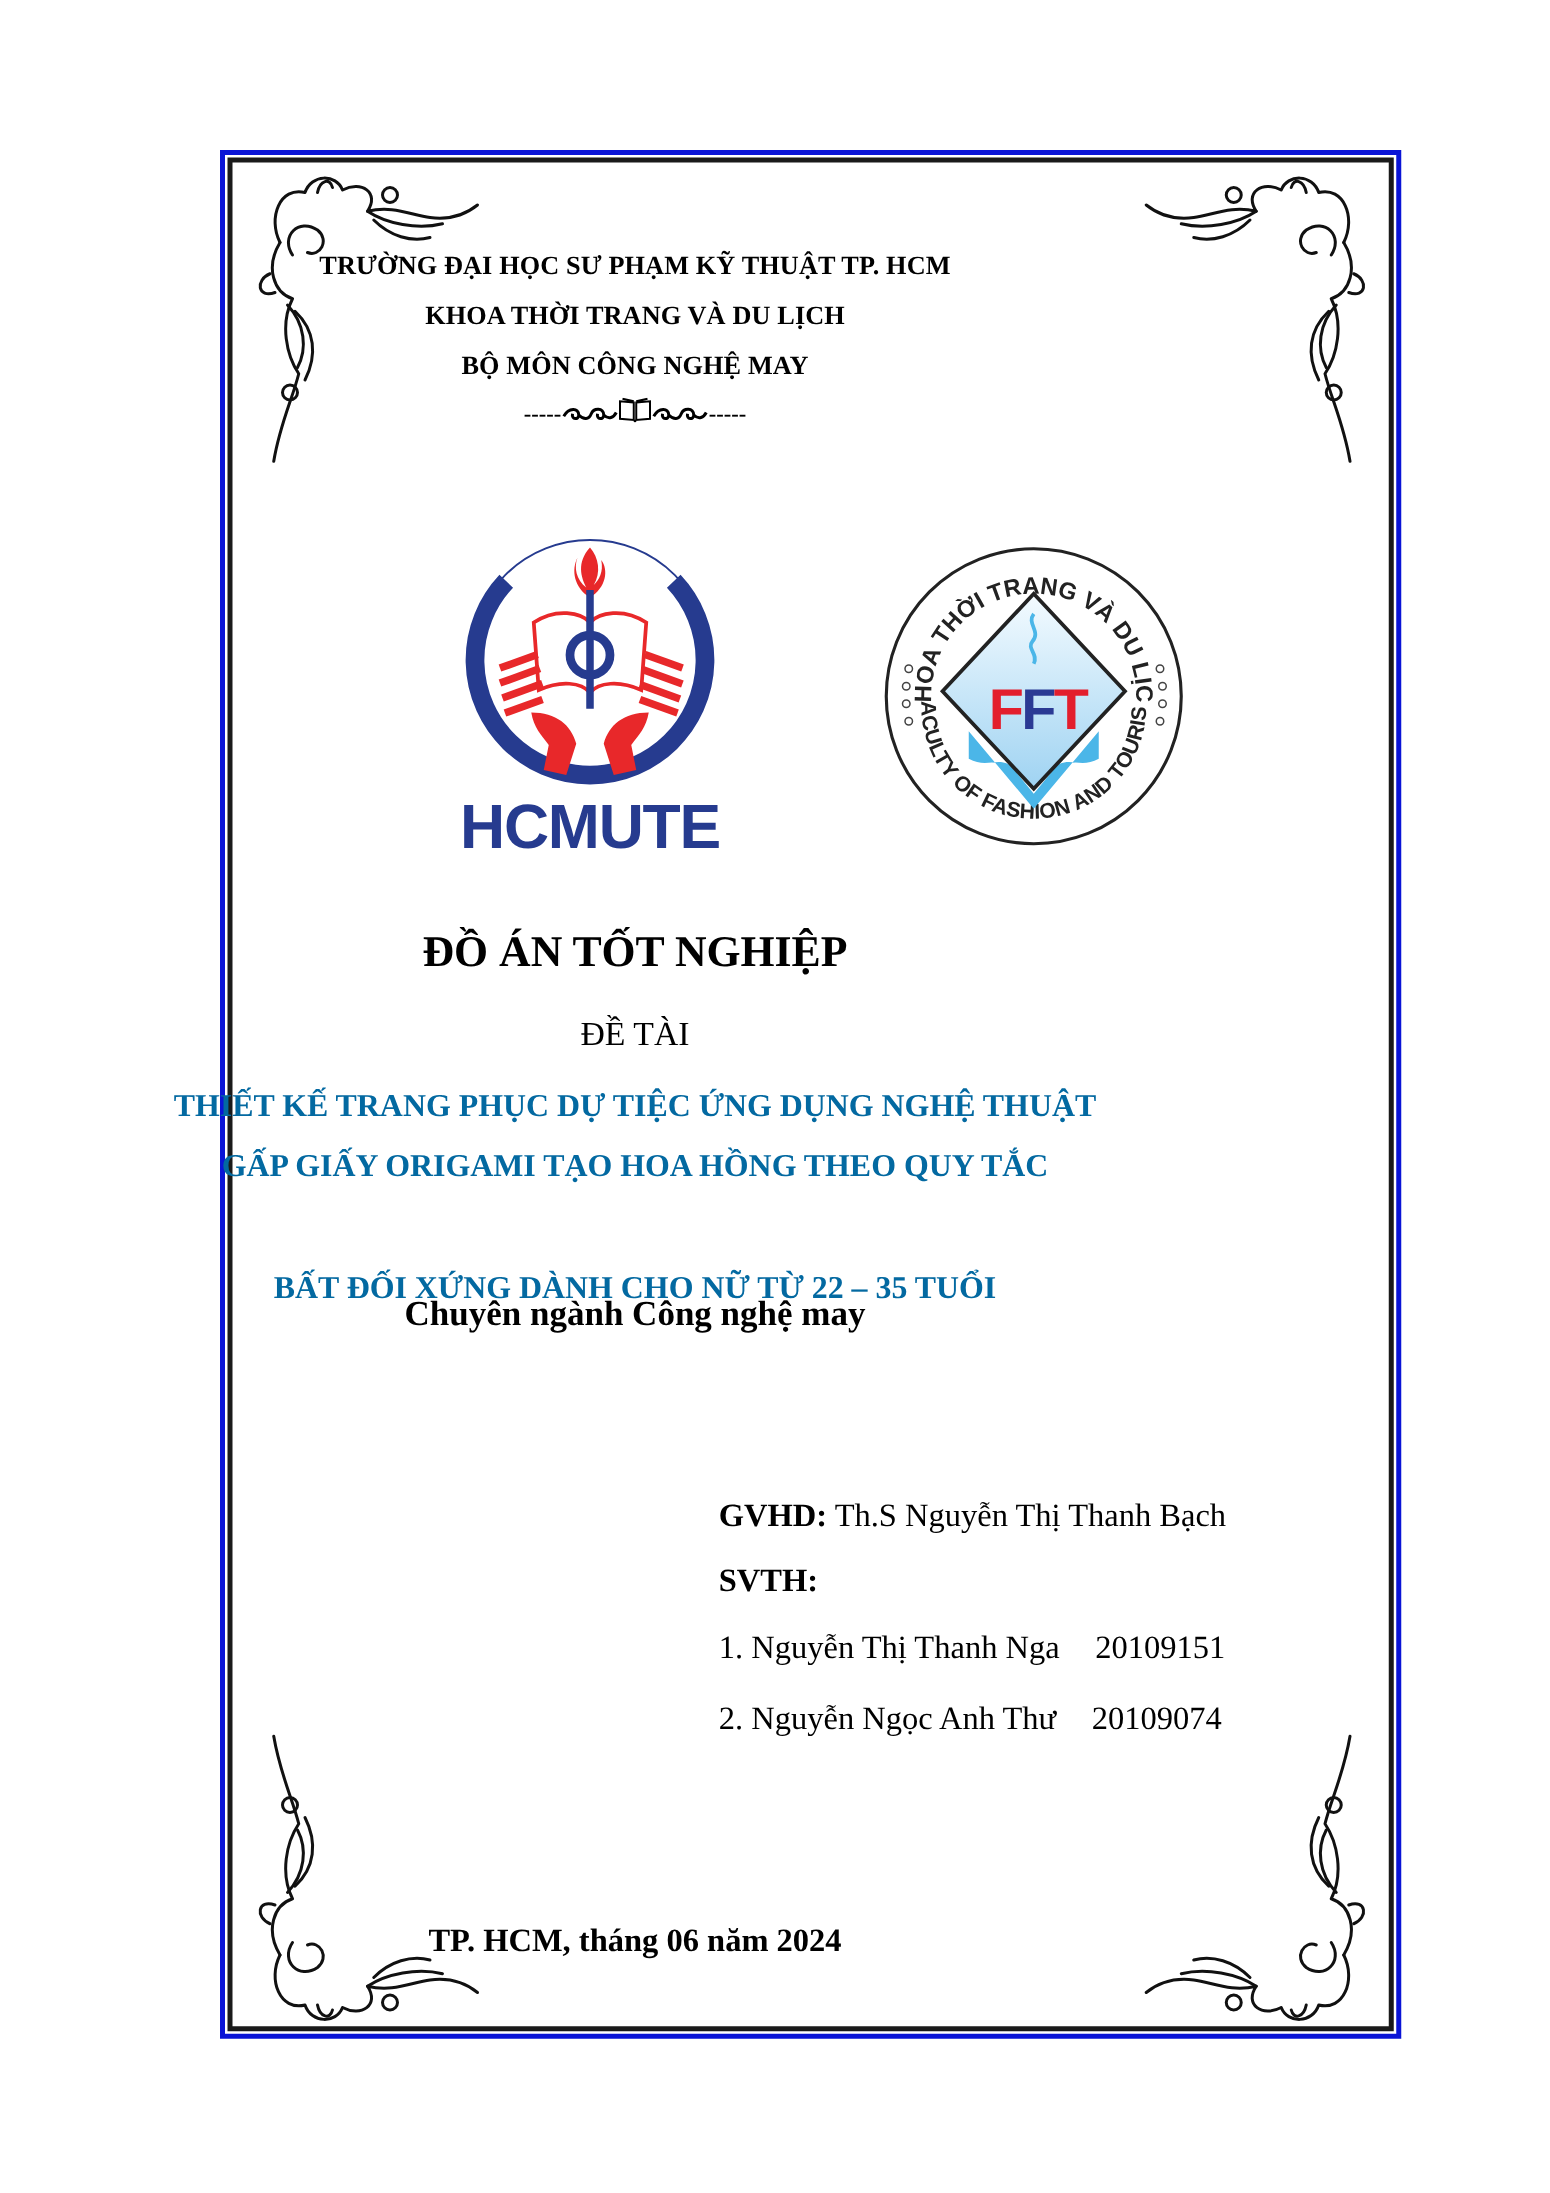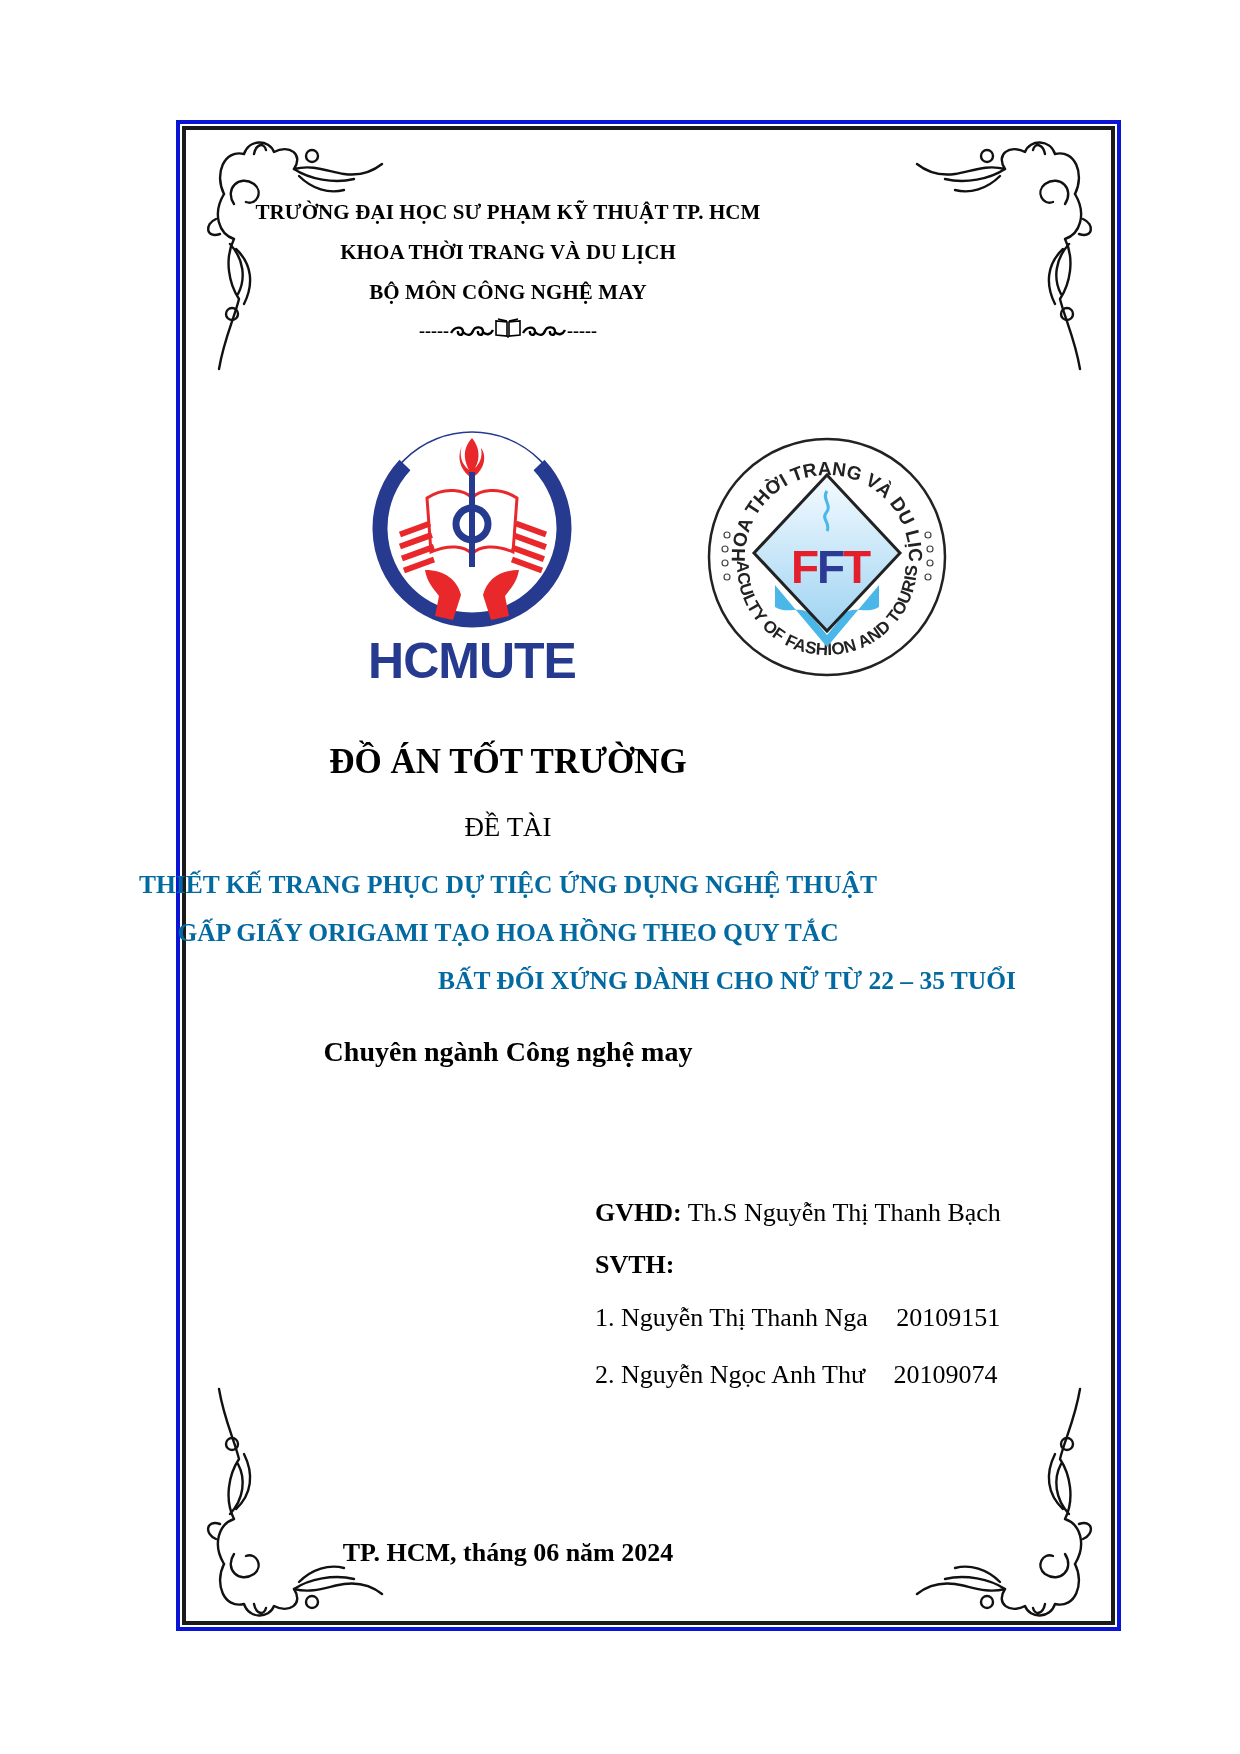--- a/index.html
+++ b/index.html
@@ -23,21 +23,21 @@
 
   .logo { position: absolute; }
   .logo-hcmute { left: 365px; top: 420px; width: 215px; height: 270px; }
   .logo-fft { left: 705px; top: 435px; width: 245px; height: 245px; }
 
   .title-main { font-weight: bold; font-size: 35px; }
   .title-sub { font-size: 27px; }
   .title-red { font-weight: bold; font-size: 25.5px; color: #0369a1; }
   .major { font-weight: bold; font-size: 28px; }
 
-  .info { position: absolute; left: 575px; font-size: 26px; white-space: nowrap; margin-left: 20px; }
+  .info { position: absolute; left: 575px; font-size: 26px; white-space: nowrap; }
   .info b { font-weight: bold; }
   .student .sid { display: inline-block; margin-left: 22px; }
   .footer { font-weight: bold; font-size: 26px; }
 </style>
 </head>
 <body>
 
 <div class="frame-outer"></div>
 <div class="frame-inner"></div>
 
@@ -165,25 +165,25 @@
     </g>
     <path d="M70 150 L 122 212 L 174 150 L 174 172 C 160 180, 150 170, 140 178 L 122 200 L 104 178 C 94 170, 84 180, 70 172 Z" fill="#4bb6e8"></path>
     <polygon points="122,40 195,118 122,196 49,118" fill="url(#dg)" stroke="#222" stroke-width="3"></polygon>
     <path d="M122 56 C 116 64, 128 70, 121 78 C 116 84, 126 88, 122 96" fill="none" stroke="#4bb6e8" stroke-width="3"></path>
     <text x="86" y="148" font-family="Liberation Sans, sans-serif" font-weight="bold" font-size="46" fill="#e31e2d">F</text>
     <text x="112" y="148" font-family="Liberation Sans, sans-serif" font-weight="bold" font-size="46" fill="#2b3a94">F</text>
     <text x="138" y="148" font-family="Liberation Sans, sans-serif" font-weight="bold" font-size="46" fill="#e31e2d">T</text>
   </svg>
 </div>
 
-<div class="center-line title-main" style="top:742px;">ĐỒ ÁN TỐT TRƯỜNG</div>
+<div class="center-line title-main" style="top:742px;">ĐỒ ÁN TỐT NGHIỆP</div>
 <div class="center-line title-sub" style="top:812px;">ĐỀ TÀI</div>
 <div class="center-line title-red" style="top:870px;">THIẾT KẾ TRANG PHỤC DỰ TIỆC ỨNG DỤNG NGHỆ THUẬT</div>
 <div class="center-line title-red" style="top:918px;">GẤP GIẤY ORIGAMI TẠO HOA HỒNG THEO QUY TẮC</div>
-<div class="center-line title-red" style="top:966px;text-align:right;">BẤT ĐỐI XỨNG DÀNH CHO NỮ TỪ 22 – 35 TUỔI</div>
+<div class="center-line title-red" style="top:1015px;">BẤT ĐỐI XỨNG DÀNH CHO NỮ TỪ 22 – 35 TUỔI</div>
 <div class="center-line major" style="top:1036px;">Chuyên ngành Công nghệ may</div>
 
 <div class="info" style="top:1198px;">
   <b>GVHD:</b><span> Th.S Nguyễn Thị Thanh Bạch</span>
 </div>
 <div class="info" style="top:1250px;">
   <b>SVTH:</b>
 </div>
 <div class="info student" style="top:1303px;">
   <span>1.</span>

